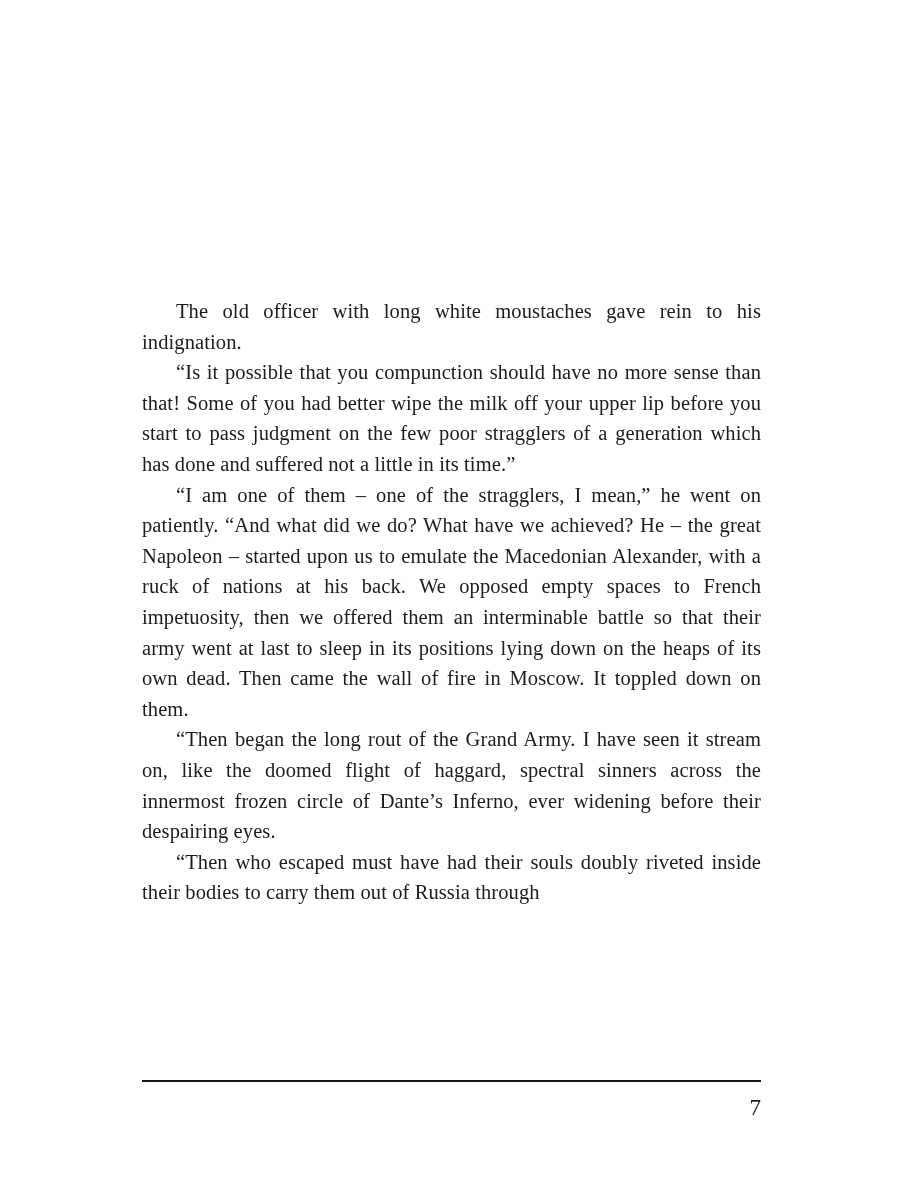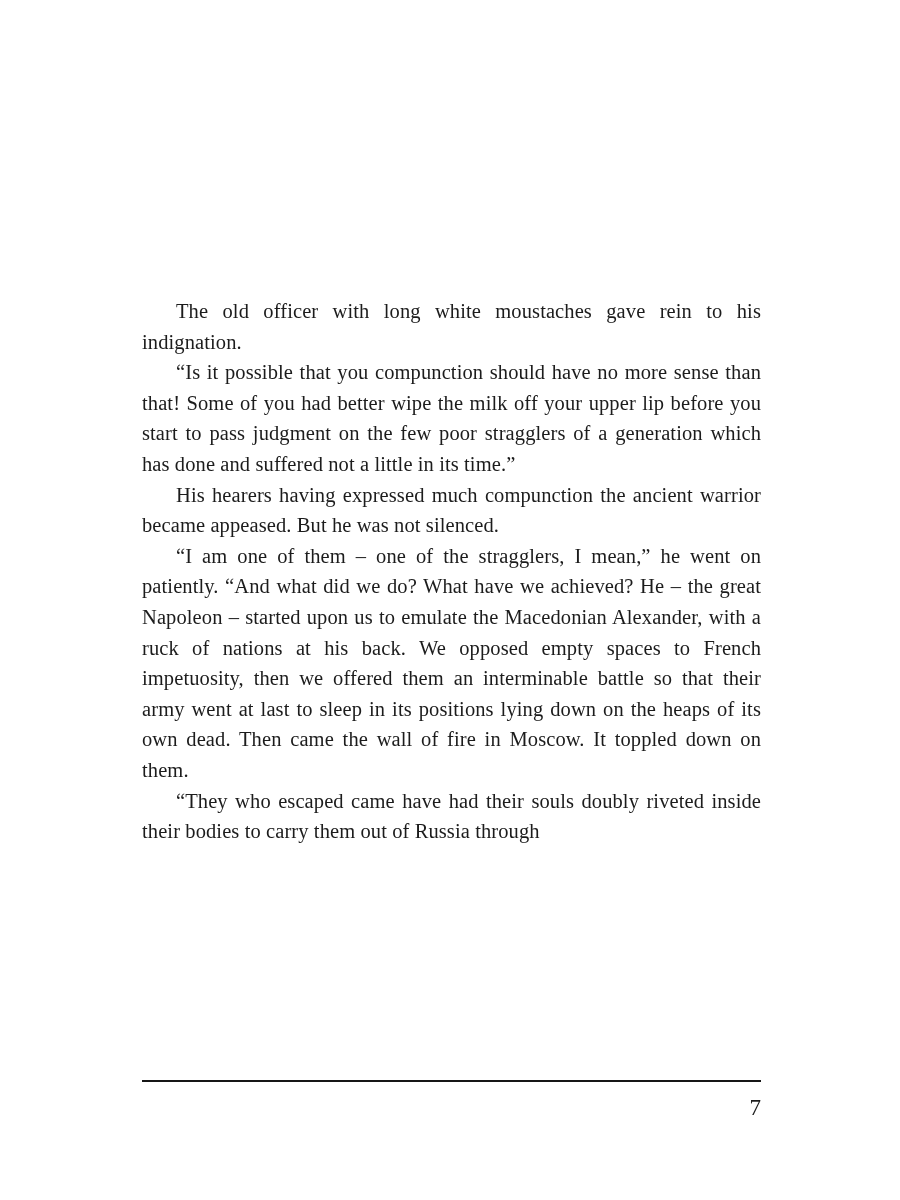--- a/index.html
+++ b/index.html
@@ -50,22 +50,22 @@
   }
 </style>
 </head>
 <body>
 
 <div class="page">
 
   <div class="text-block">
     <p>The old officer with long white moustaches gave rein to his indignation.</p>
     <p>“Is it possible that you compunction should have no more sense than that! Some of you had better wipe the milk off your upper lip before you start to pass judgment on the few poor stragglers of a generation which has done and suffered not a little in its time.”</p>
-    <p>His hearers having expressed much compunction the ancient warrior became appeased. But he was not silenced.</p>
     <p>“I am one of them – one of the stragglers, I mean,” he went on patiently. “And what did we do? What have we achieved? He – the great Napoleon – started upon us to emulate the Macedonian Alexander, with a ruck of nations at his back. We opposed empty spaces to French impetuosity, then we offered them an interminable battle so that their army went at last to sleep in its positions lying down on the heaps of its own dead. Then came the wall of fire in Moscow. It toppled down on them.</p>
-    <p>“They who escaped came have had their souls doubly riveted inside their bodies to carry them out of Russia through</p>
+    <p>“Then began the long rout of the Grand Army. I have seen it stream on, like the doomed flight of haggard, spectral sinners across the innermost frozen circle of Dante’s Inferno, ever widening before their despairing eyes.</p>
+    <p>“Then who escaped must have had their souls doubly riveted inside their bodies to carry them out of Russia through</p>
   </div>
 
   <div class="footer-rule"></div>
 
   <div class="page-number">7</div>
 
 </div>
 
 </body></html>

